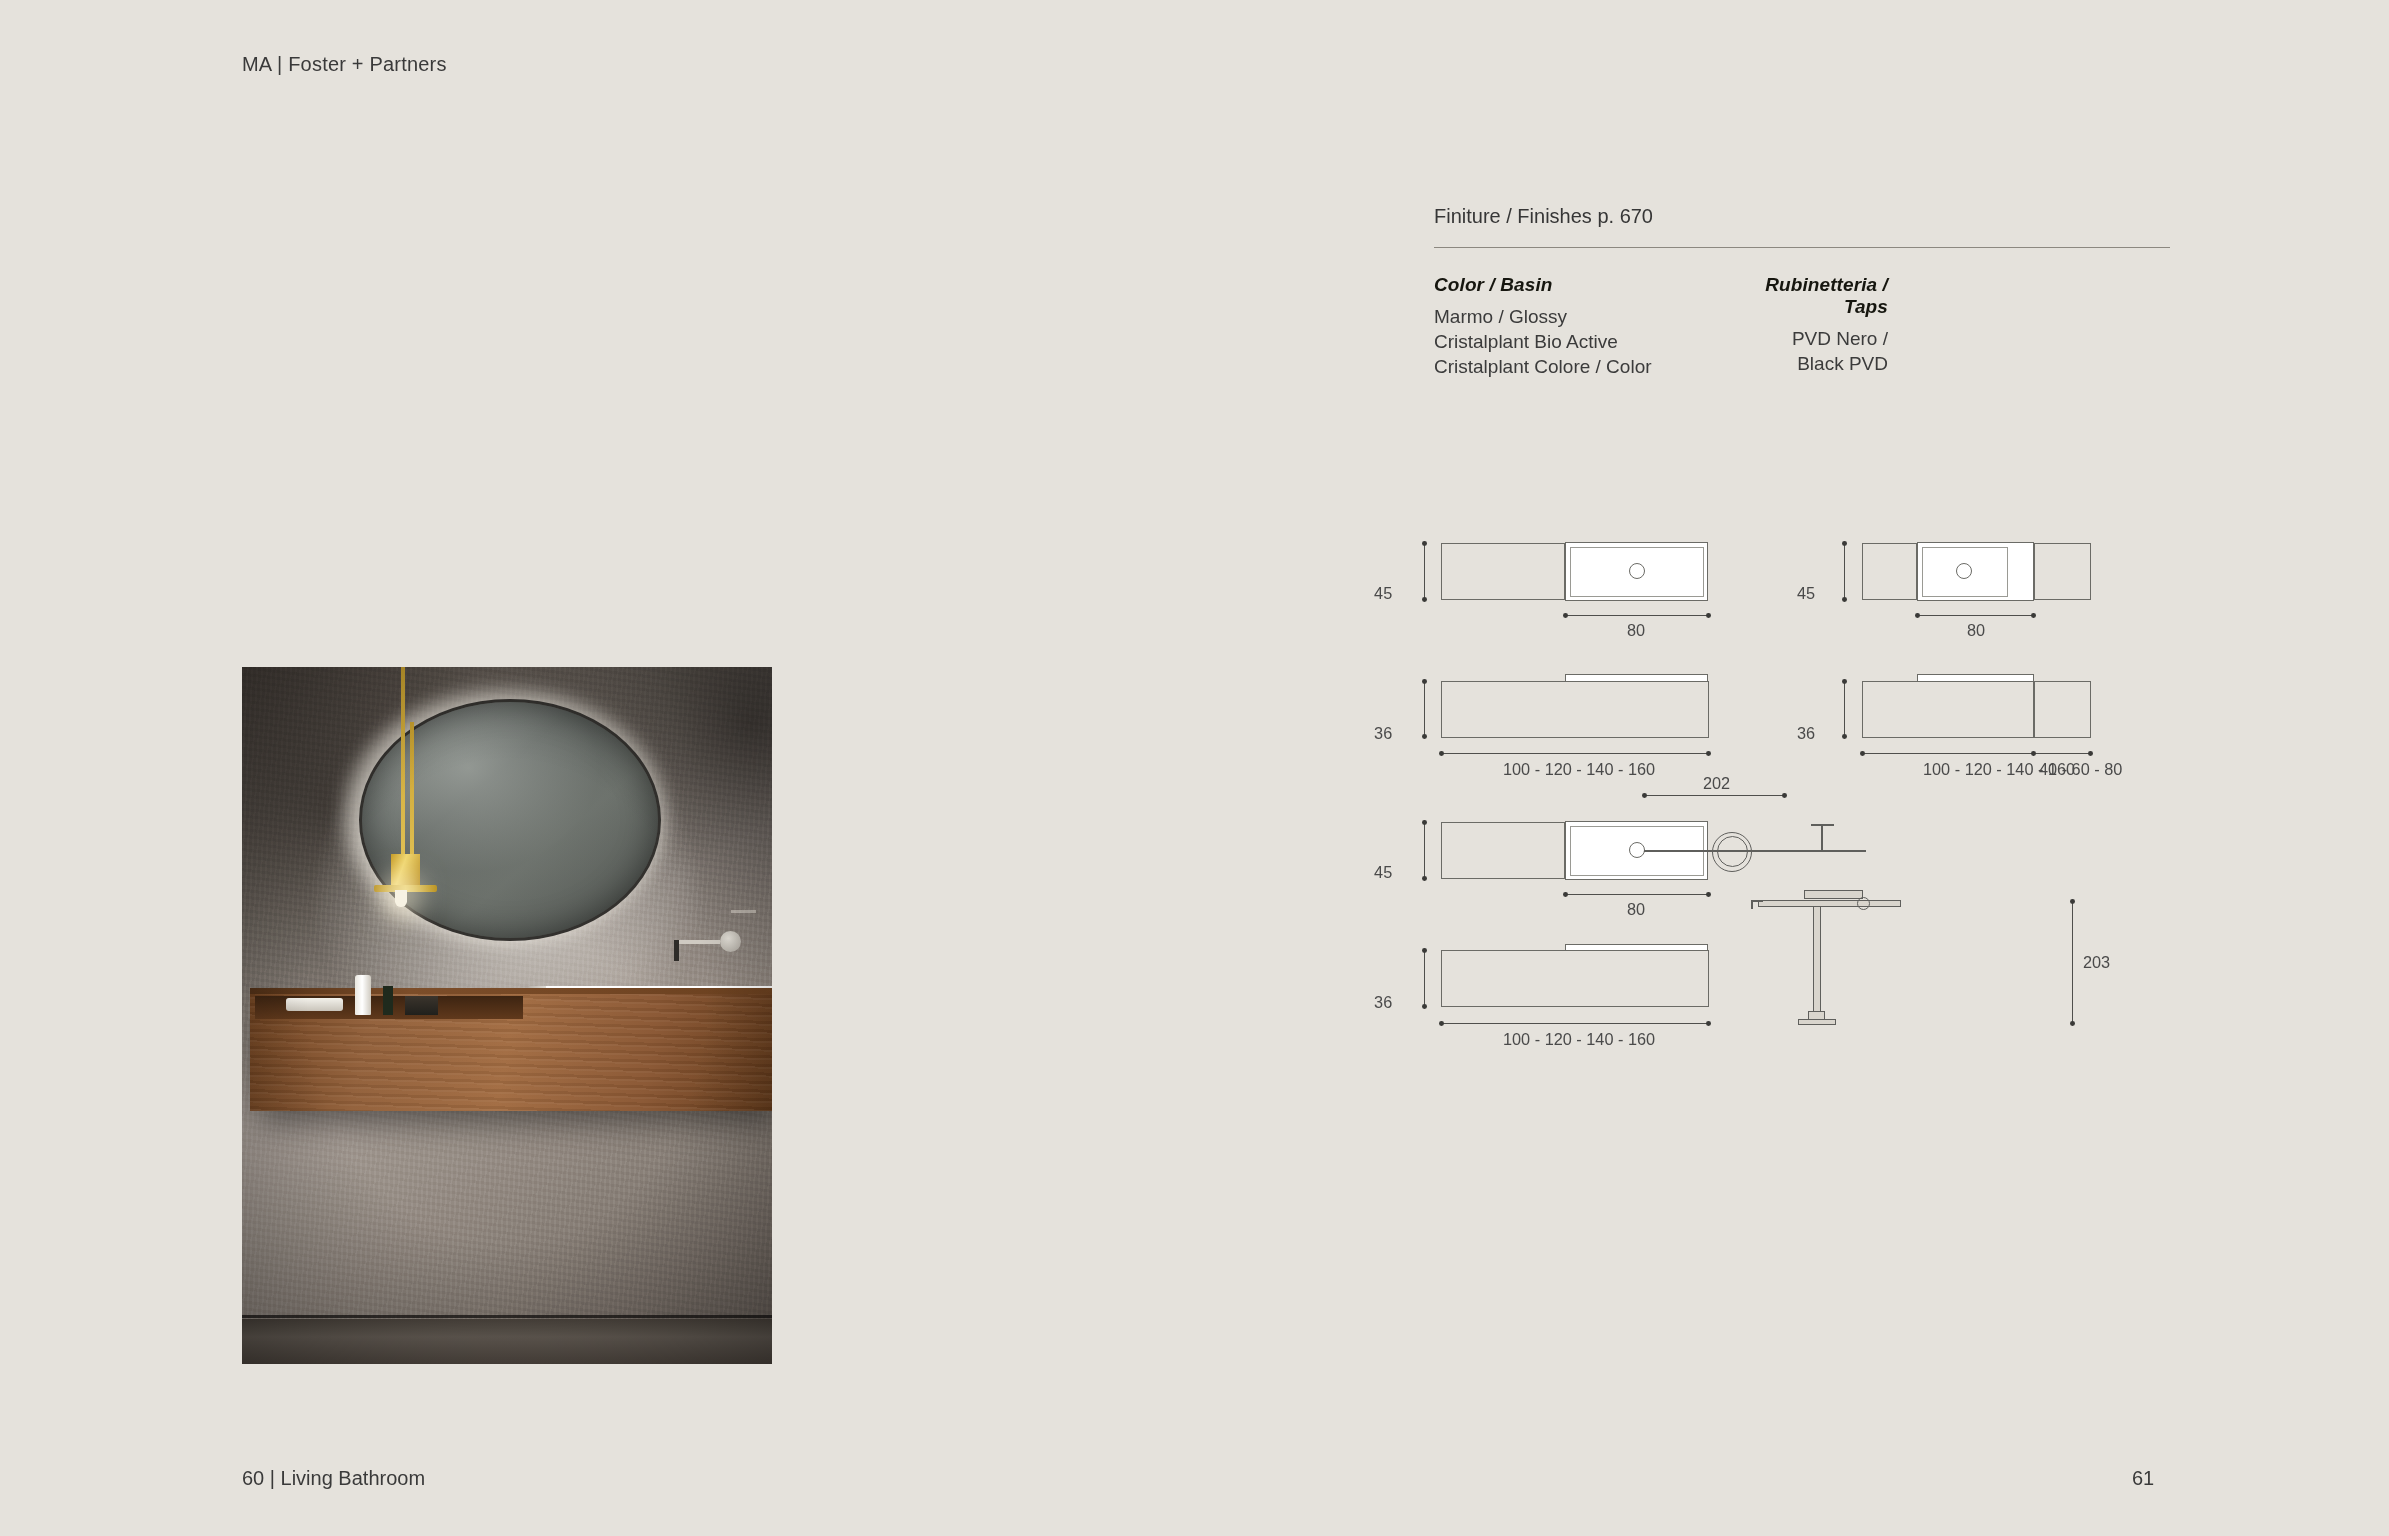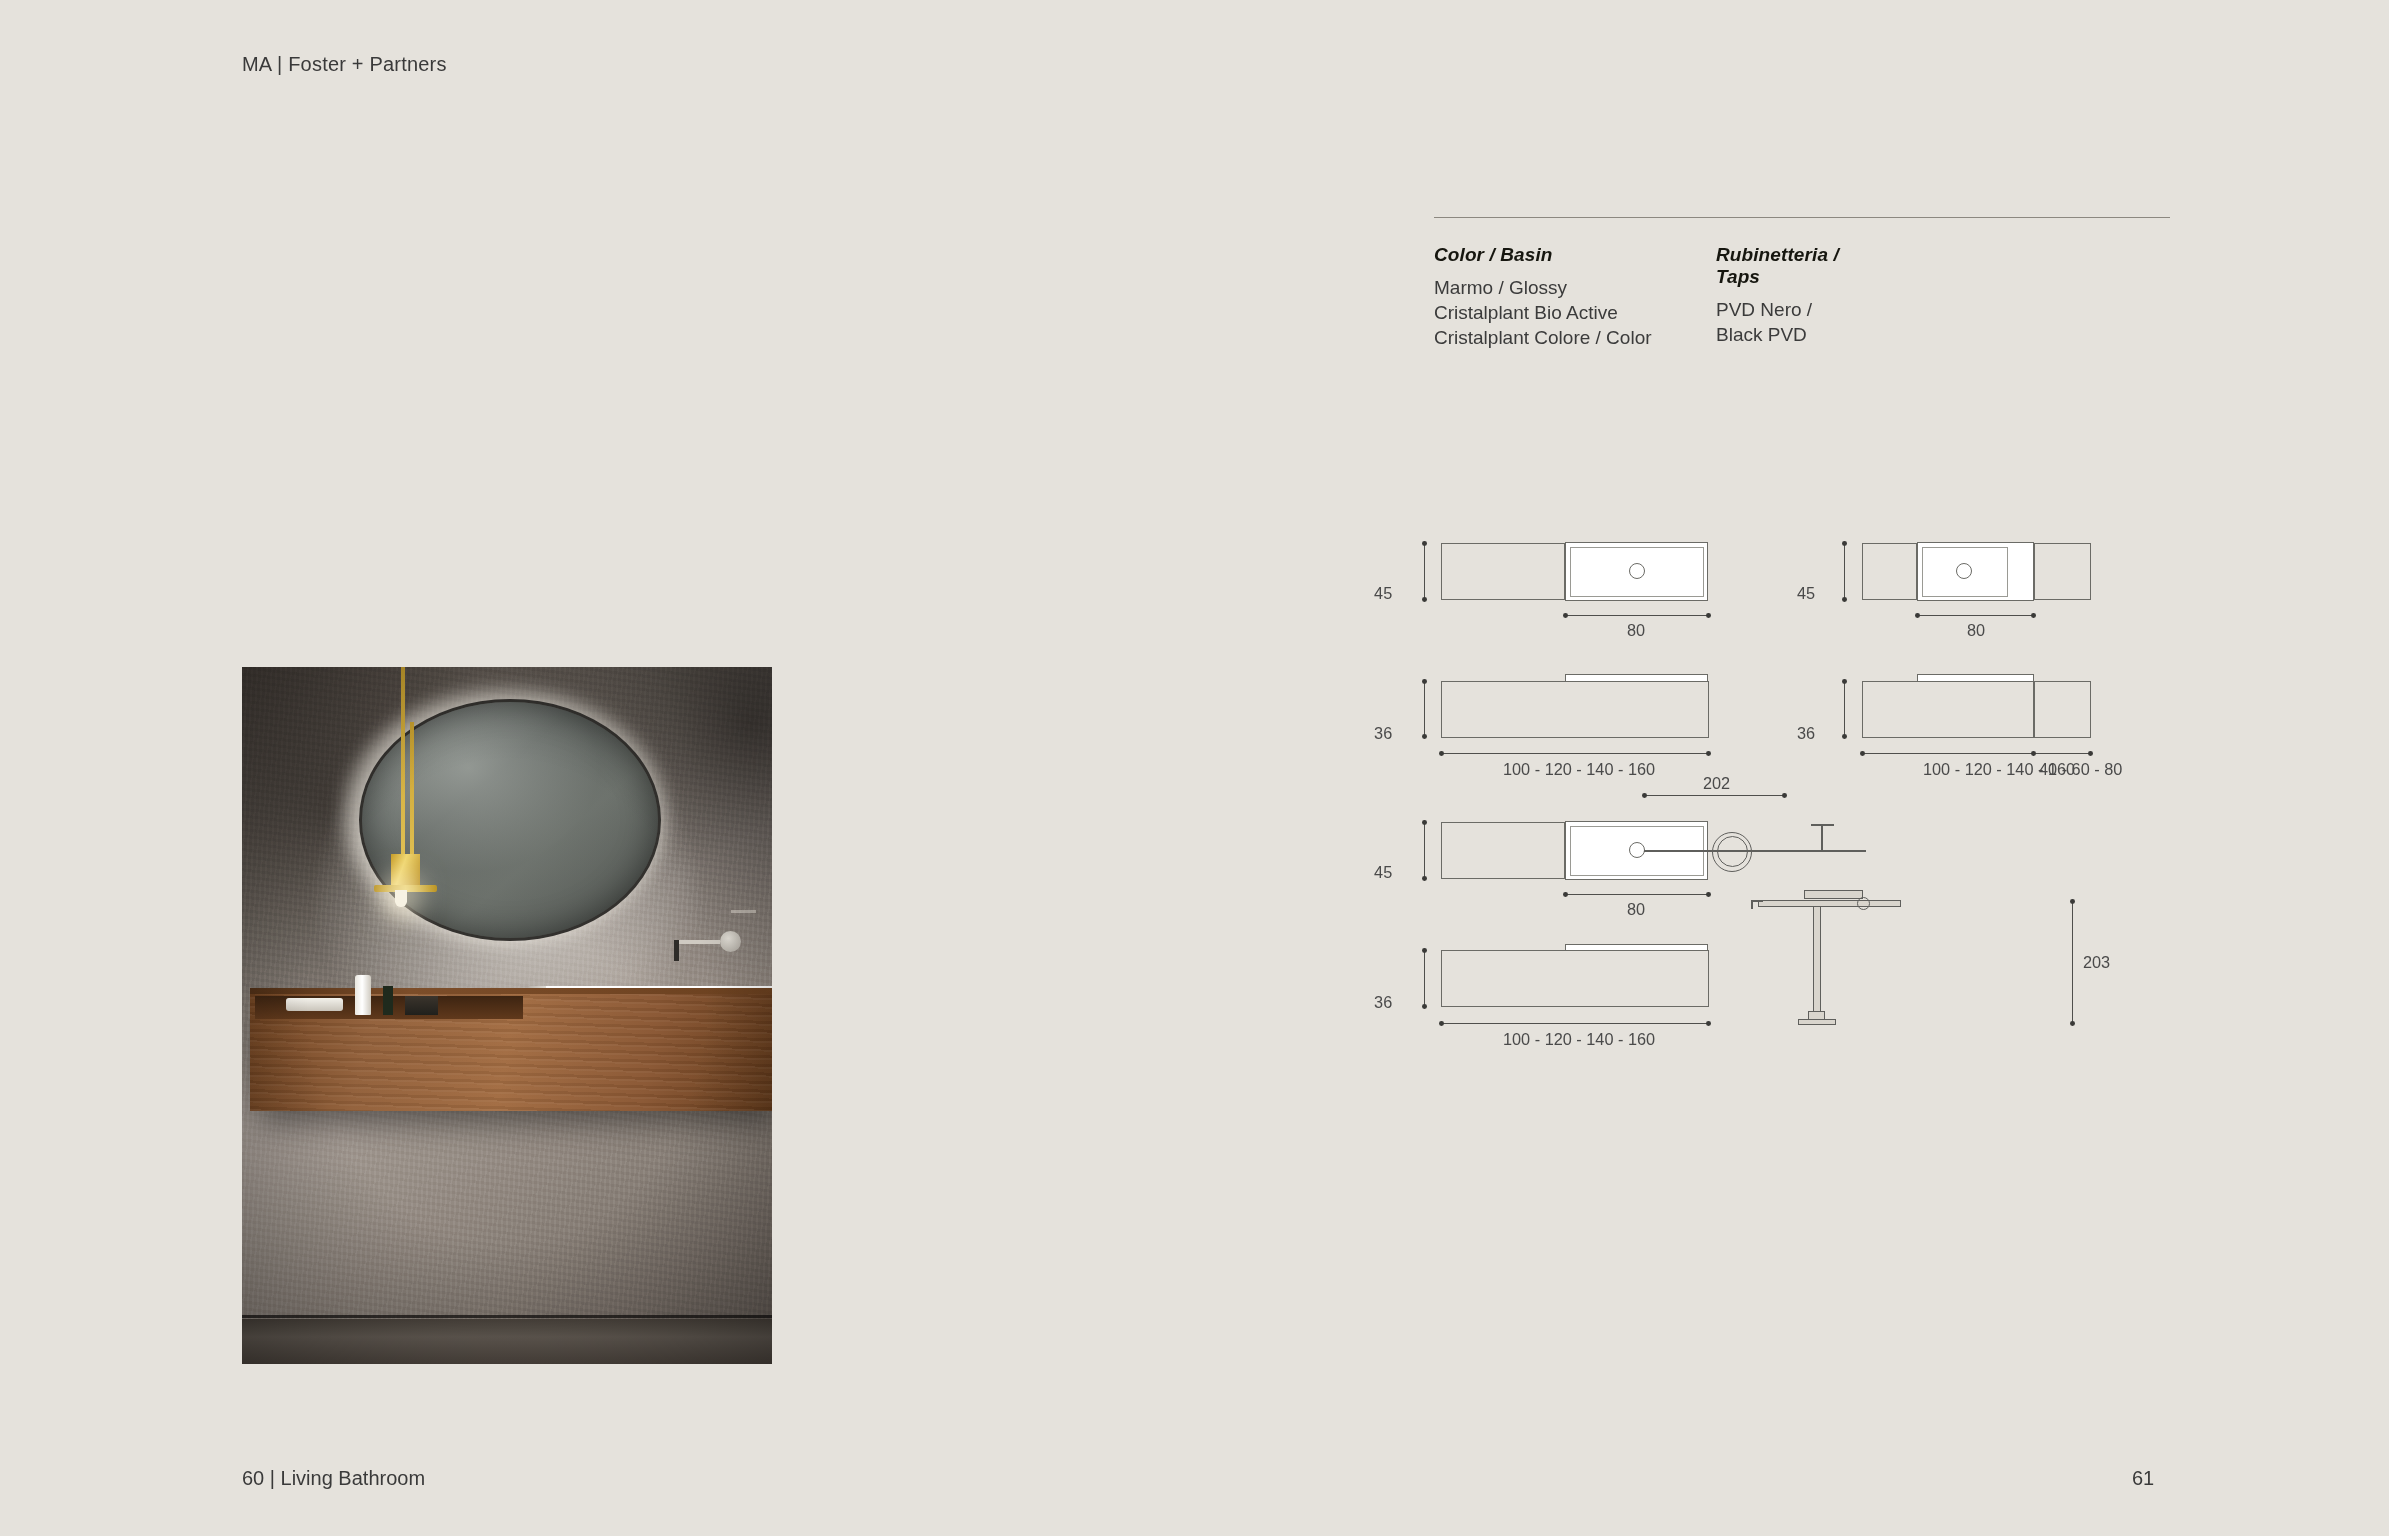--- a/index.html
+++ b/index.html
@@ -299,21 +299,21 @@
     margin-top: 19px;
     width: 100%;
     height: 1px;
     background: #8c8880;
   }
   .finishes {
     display: flex;
     margin-top: 26px;
   }
   .fin-col { width: 282px; }
-  .fin-col.narrow { width: 172px; }
+  .fin-col.narrow { width: 172px; text-align: right; }
   .fin-head {
     font-size: 19px;
     font-weight: 700;
     font-style: italic;
     color: #16160f;
     margin-bottom: 8.6px;
     letter-spacing: 0.1px;
   }
   .fin-line {
     font-size: 19px;
@@ -435,20 +435,21 @@
     <div class="item-bowl"></div>
     <div class="item-tube"></div>
     <div class="item-bottle"></div>
     <div class="item-box"></div>
     <div class="floor-line"></div>
     <div class="floor"></div>
     <div class="photo-vignette"></div>
   </div>
 
   <div class="spec">
+    <div class="spec-sub">Finiture / Finishes p. 670</div>
     <div class="spec-rule"></div>
 
     <div class="finishes">
       <div class="fin-col">
         <div class="fin-head">Color / Basin</div>
         <div class="fin-line">Marmo / Glossy</div>
         <div class="fin-line">Cristalplant Bio Active</div>
         <div class="fin-line">Cristalplant Colore / Color</div>
       </div>
       <div class="fin-col narrow">

